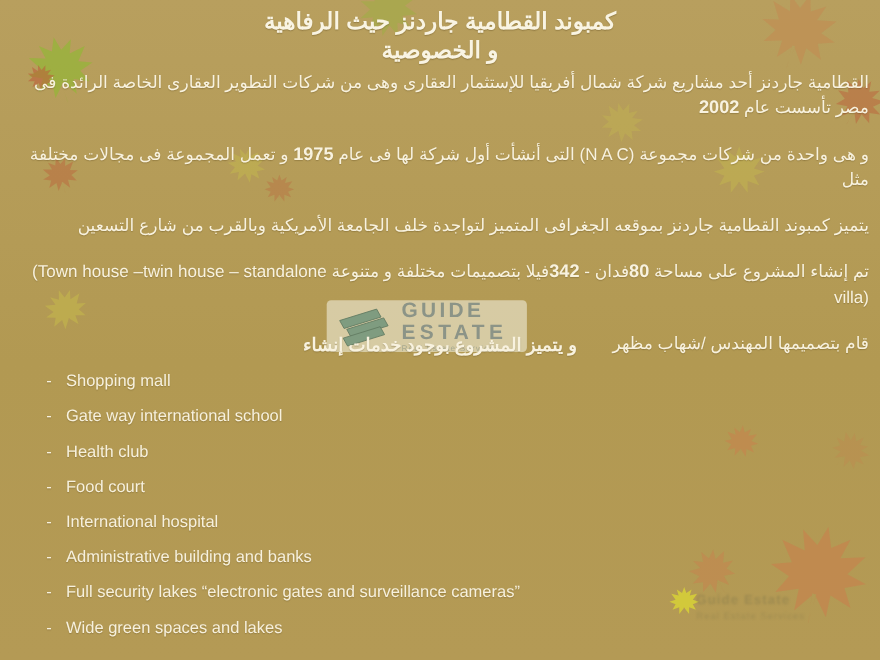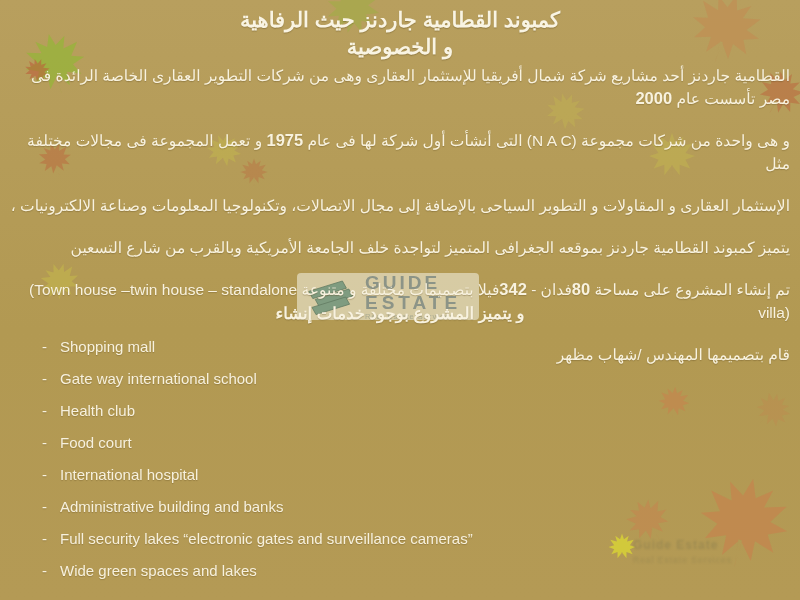--- a/index.html
+++ b/index.html
@@ -119,23 +119,22 @@
         <use href="#maple" fill="#d9d435" fill-opacity="0.8"></use>
       </svg>
     </div>
 
   <div id="title">
       <div>كمبوند القطامية جاردنز حيث الرفاهية</div>
       <div>و الخصوصية</div>
     </div>
 
   <div id="paragraph">
-      <div class="para-line"><span>القطامية جاردنز أحد مشاريع شركة شمال أفريقيا للإستثمار العقارى وهى من شركات التطوير العقارى الخاصة الرائدة فى مصر تأسست عام </span><span class="b">2000</span></div>
+      <div class="para-line"><span>القطامية جاردنز أحد مشاريع شركة شمال أفريقيا للإستثمار العقارى وهى من شركات التطوير العقارى الخاصة الرائدة فى مصر تأسست عام </span><span class="b">2002</span></div>
       <div class="para-line"><span>و هى واحدة من شركات  مجموعة </span><span class="ltr" dir="ltr">(N A C)</span><span> التى أنشأت أول شركة لها فى عام </span><span class="b">1975</span><span> و  تعمل المجموعة فى مجالات مختلفة مثل</span></div>
-      <div class="para-line"><span>الإستثمار العقارى و المقاولات و التطوير السياحى بالإضافة إلى مجال الاتصالات، وتكنولوجيا المعلومات وصناعة الالكترونيات ،</span></div>
       <div class="para-line"><span>يتميز كمبوند القطامية جاردنز بموقعه الجغرافى المتميز لتواجدة خلف الجامعة الأمريكية وبالقرب من شارع التسعين</span></div>
       <div class="para-line"><span>تم إنشاء المشروع على مساحة </span><span class="b">80</span><span>فدان - </span><span class="b">342</span><span>فيلا  بتصميمات مختلفة و متنوعة  </span><span class="ltr" dir="ltr">(Town house –twin house – standalone villa)</span></div>
       <div class="para-line"><span>قام بتصميمها المهندس /شهاب مظهر</span></div>
     </div>
 
   <div id="guide-watermark">
     <svg class="logo-ic" width="58" height="40" viewBox="0 0 70 50">
       <g fill="#7d9d83" stroke="#5e7a63" stroke-width="1">
         <path d="M6 18 L48 5 L53 14 L11 27 Z"></path>
         <path d="M14 28 L56 15 L61 24 L19 37 Z"></path>

